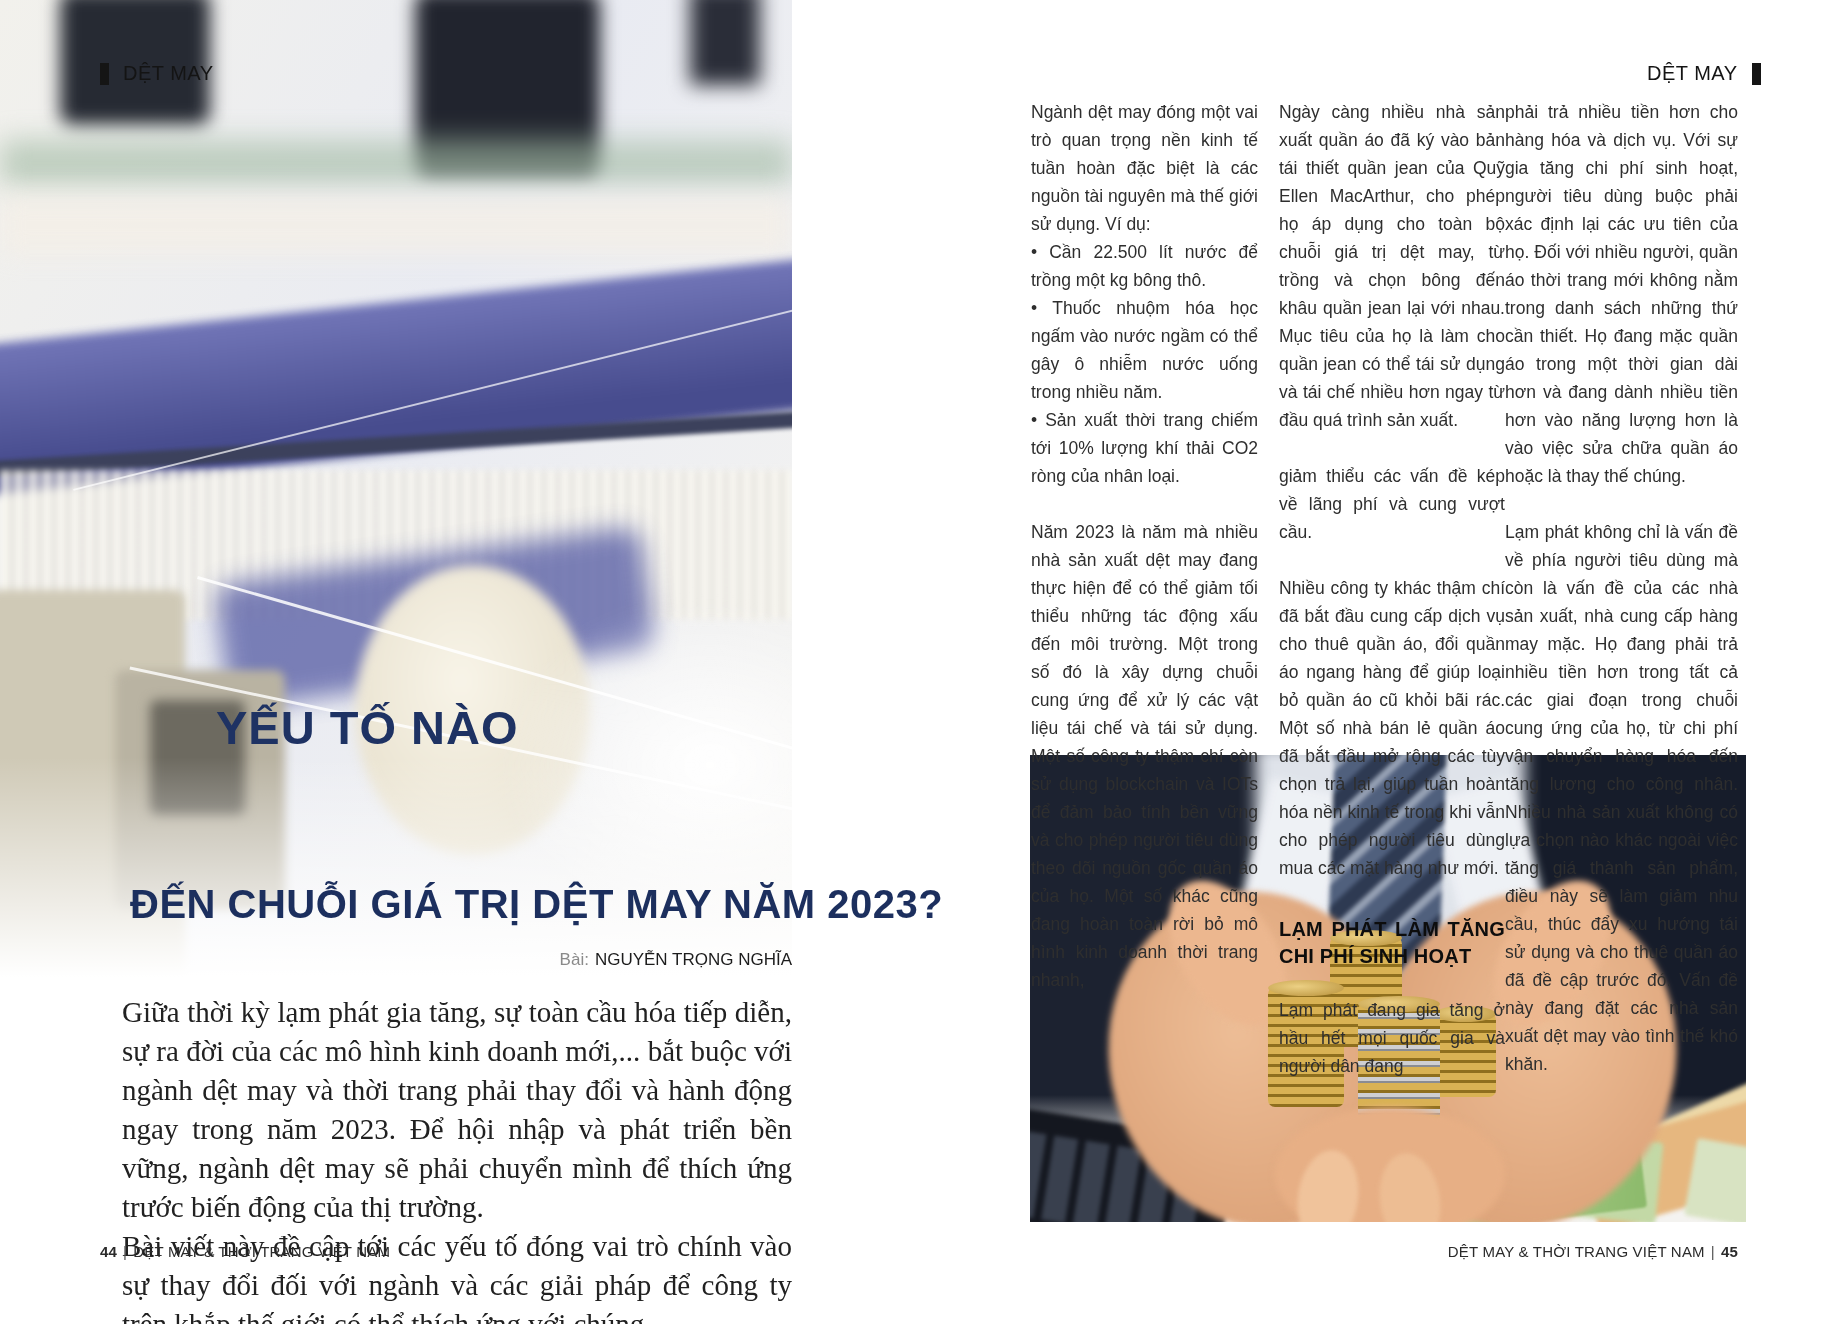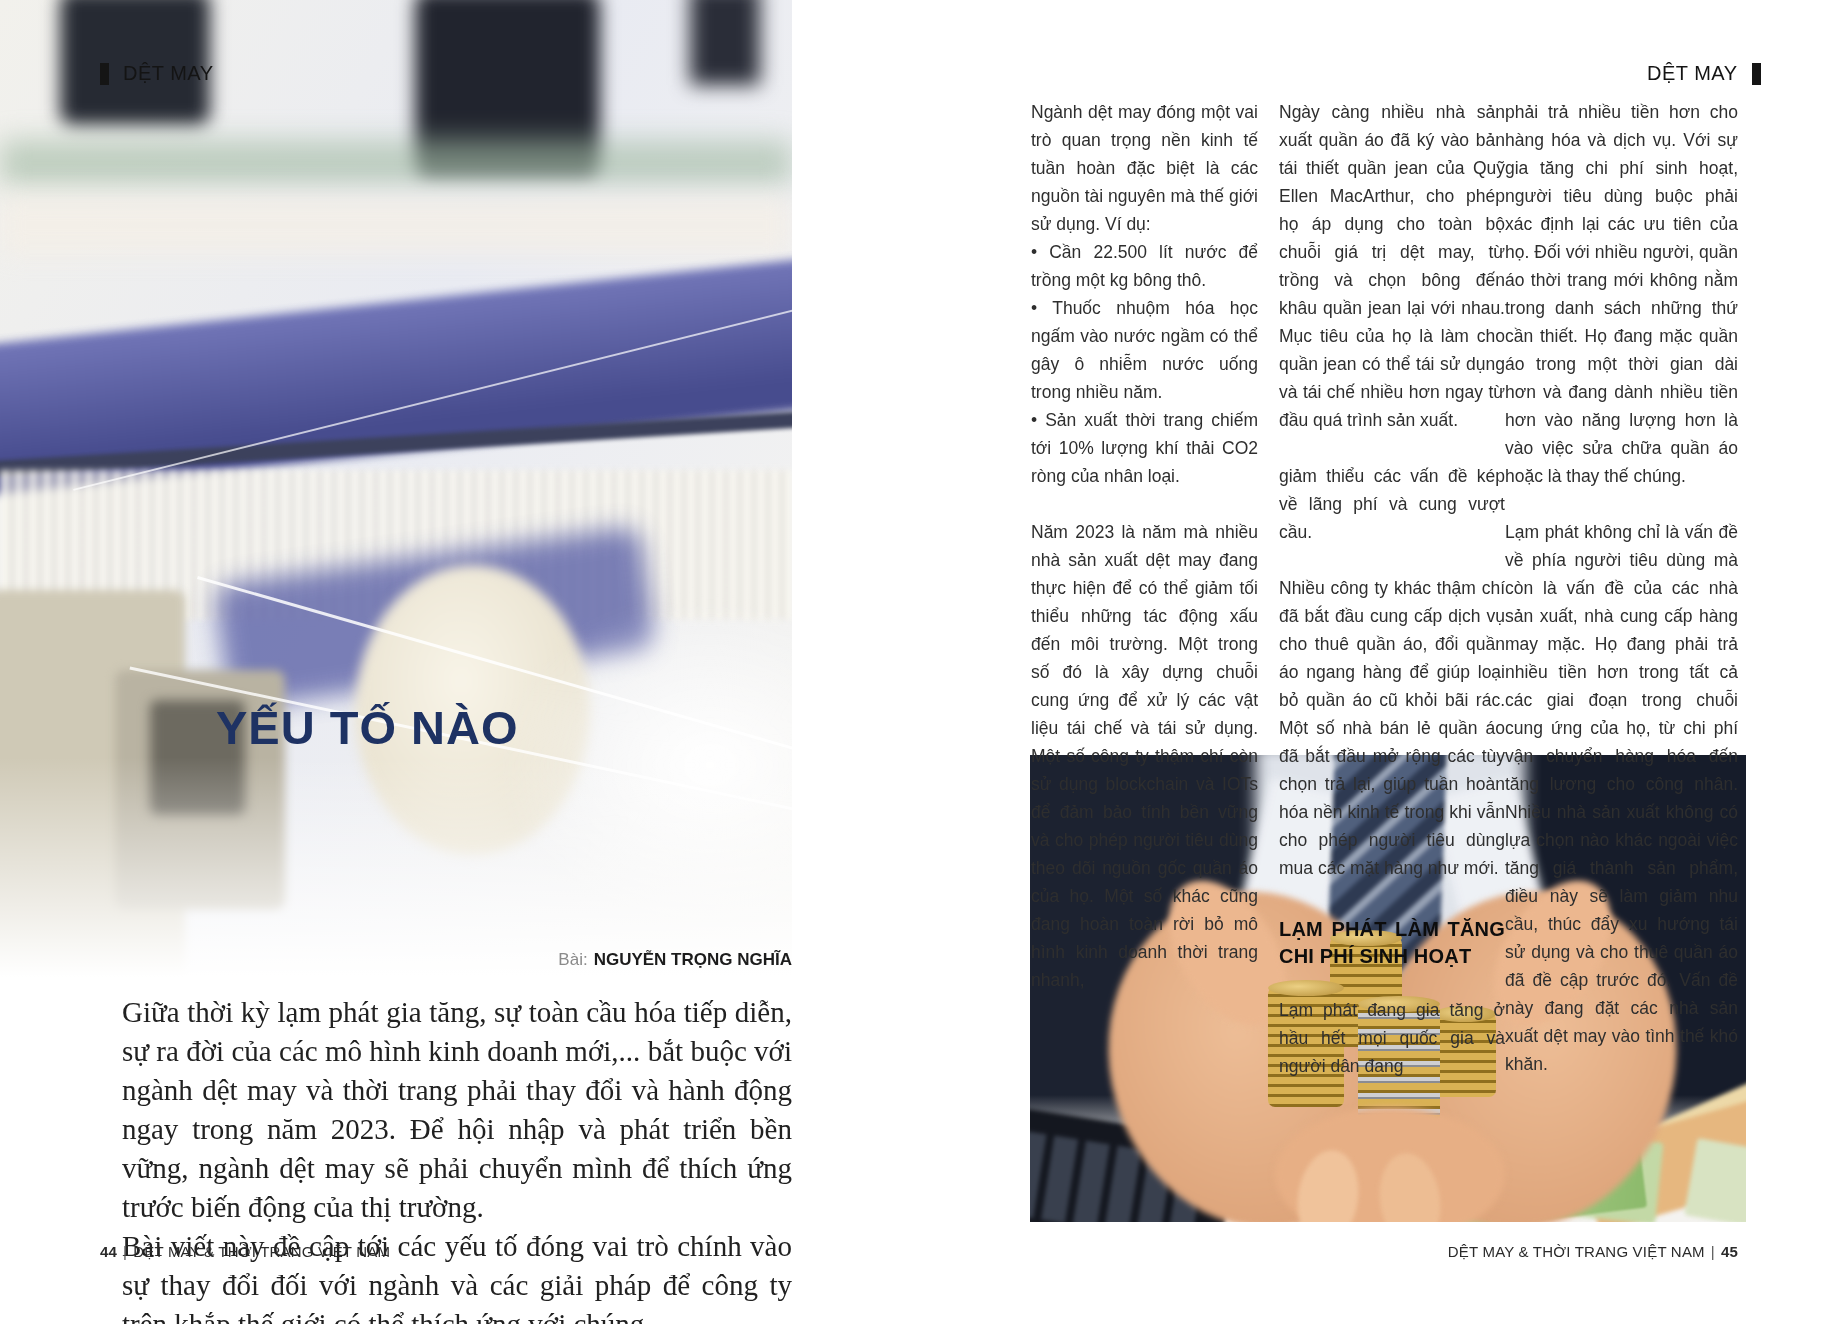--- a/index.html
+++ b/index.html
@@ -21,21 +21,21 @@
   
   .title1{position:absolute;left:216px;top:700px;font-size:47px;font-weight:800;
           color:#1e3263;letter-spacing:1px;z-index:20;}
   .title2{position:absolute;left:156px;top:756px;font-size:100px;font-weight:800;letter-spacing:2px;
           color:#f26522;background:linear-gradient(90deg,#f6861f 0%,#f26522 45%,#e8262d 88%);
           -webkit-background-clip:text;background-clip:text;-webkit-text-fill-color:transparent;z-index:20;}
   .title3{position:absolute;left:130px;top:882px;font-size:40px;font-weight:800;
           color:#1c2f5e;letter-spacing:.5px;z-index:20;}
   .byline{position:absolute;left:400px;top:950px;width:392px;text-align:right;font-size:17px;z-index:20;}
   .byline .pre{color:#8a8a8a;font-weight:400;}
-  .byline .auth{color:#1c1c1c;font-weight:700;margin-left:6px;}
+  .byline .auth{color:#1c1c1c;font-weight:400;margin-left:6px;}
   .intro{position:absolute;left:122px;top:993px;width:670px;z-index:20;
          font-family:"Liberation Serif",serif;font-size:29px;line-height:39px;color:#212121;text-align:justify;}
   .intro p{margin:0;}
   
   .col{position:absolute;top:98px;font-size:17.5px;line-height:28px;color:#2e2e2e;text-align:justify;z-index:20;}
   .col p{margin:0 0 28px 0;}
   .col p.flow{margin:0;}
   .col h3{font-size:20px;line-height:27px;font-weight:700;color:#0d0d0d;margin:0 0 26px 0;letter-spacing:.2px;}
   .col h3.mid{margin:34px 0 26px 0;}
   #col1{left:1031px;width:227px;}
@@ -75,20 +75,21 @@
     <div class="sh" style="left:60px;top:380px;width:900px;height:2px;background:rgba(255,255,255,.7);transform:rotate(-14deg);"></div>
     <div class="hero-fade"></div>
   </div>
 
   <div class="kicker" style="left:100px;top:62px;">
     <span class="kicker-bar"></span>
     <span class="kicker-text">DỆT MAY</span>
   </div>
 
   <div class="title1">YẾU TỐ NÀO</div>
+  <div class="title3">ĐẾN CHUỖI GIÁ TRỊ DỆT MAY NĂM 2023?</div>
 
   <div class="byline">
     <span class="pre">Bài:</span><span class="auth">NGUYỄN TRỌNG NGHĨA</span>
   </div>
 
   <div class="intro">
     <p>Giữa thời kỳ lạm phát gia tăng, sự toàn cầu hóa tiếp diễn, sự ra đời của các mô hình kinh doanh mới,... bắt buộc với ngành dệt may và thời trang phải thay đổi và hành động ngay trong năm 2023. Để hội nhập và phát triển bền vững, ngành dệt may sẽ phải chuyển mình để thích ứng trước biến động của thị trường.</p>
     <p>Bài viết này đề cập tới các yếu tố đóng vai trò chính vào sự thay đổi đối với ngành và các giải pháp để công ty trên khắp thế giới có thể thích ứng với chúng.</p>
   </div>
 

